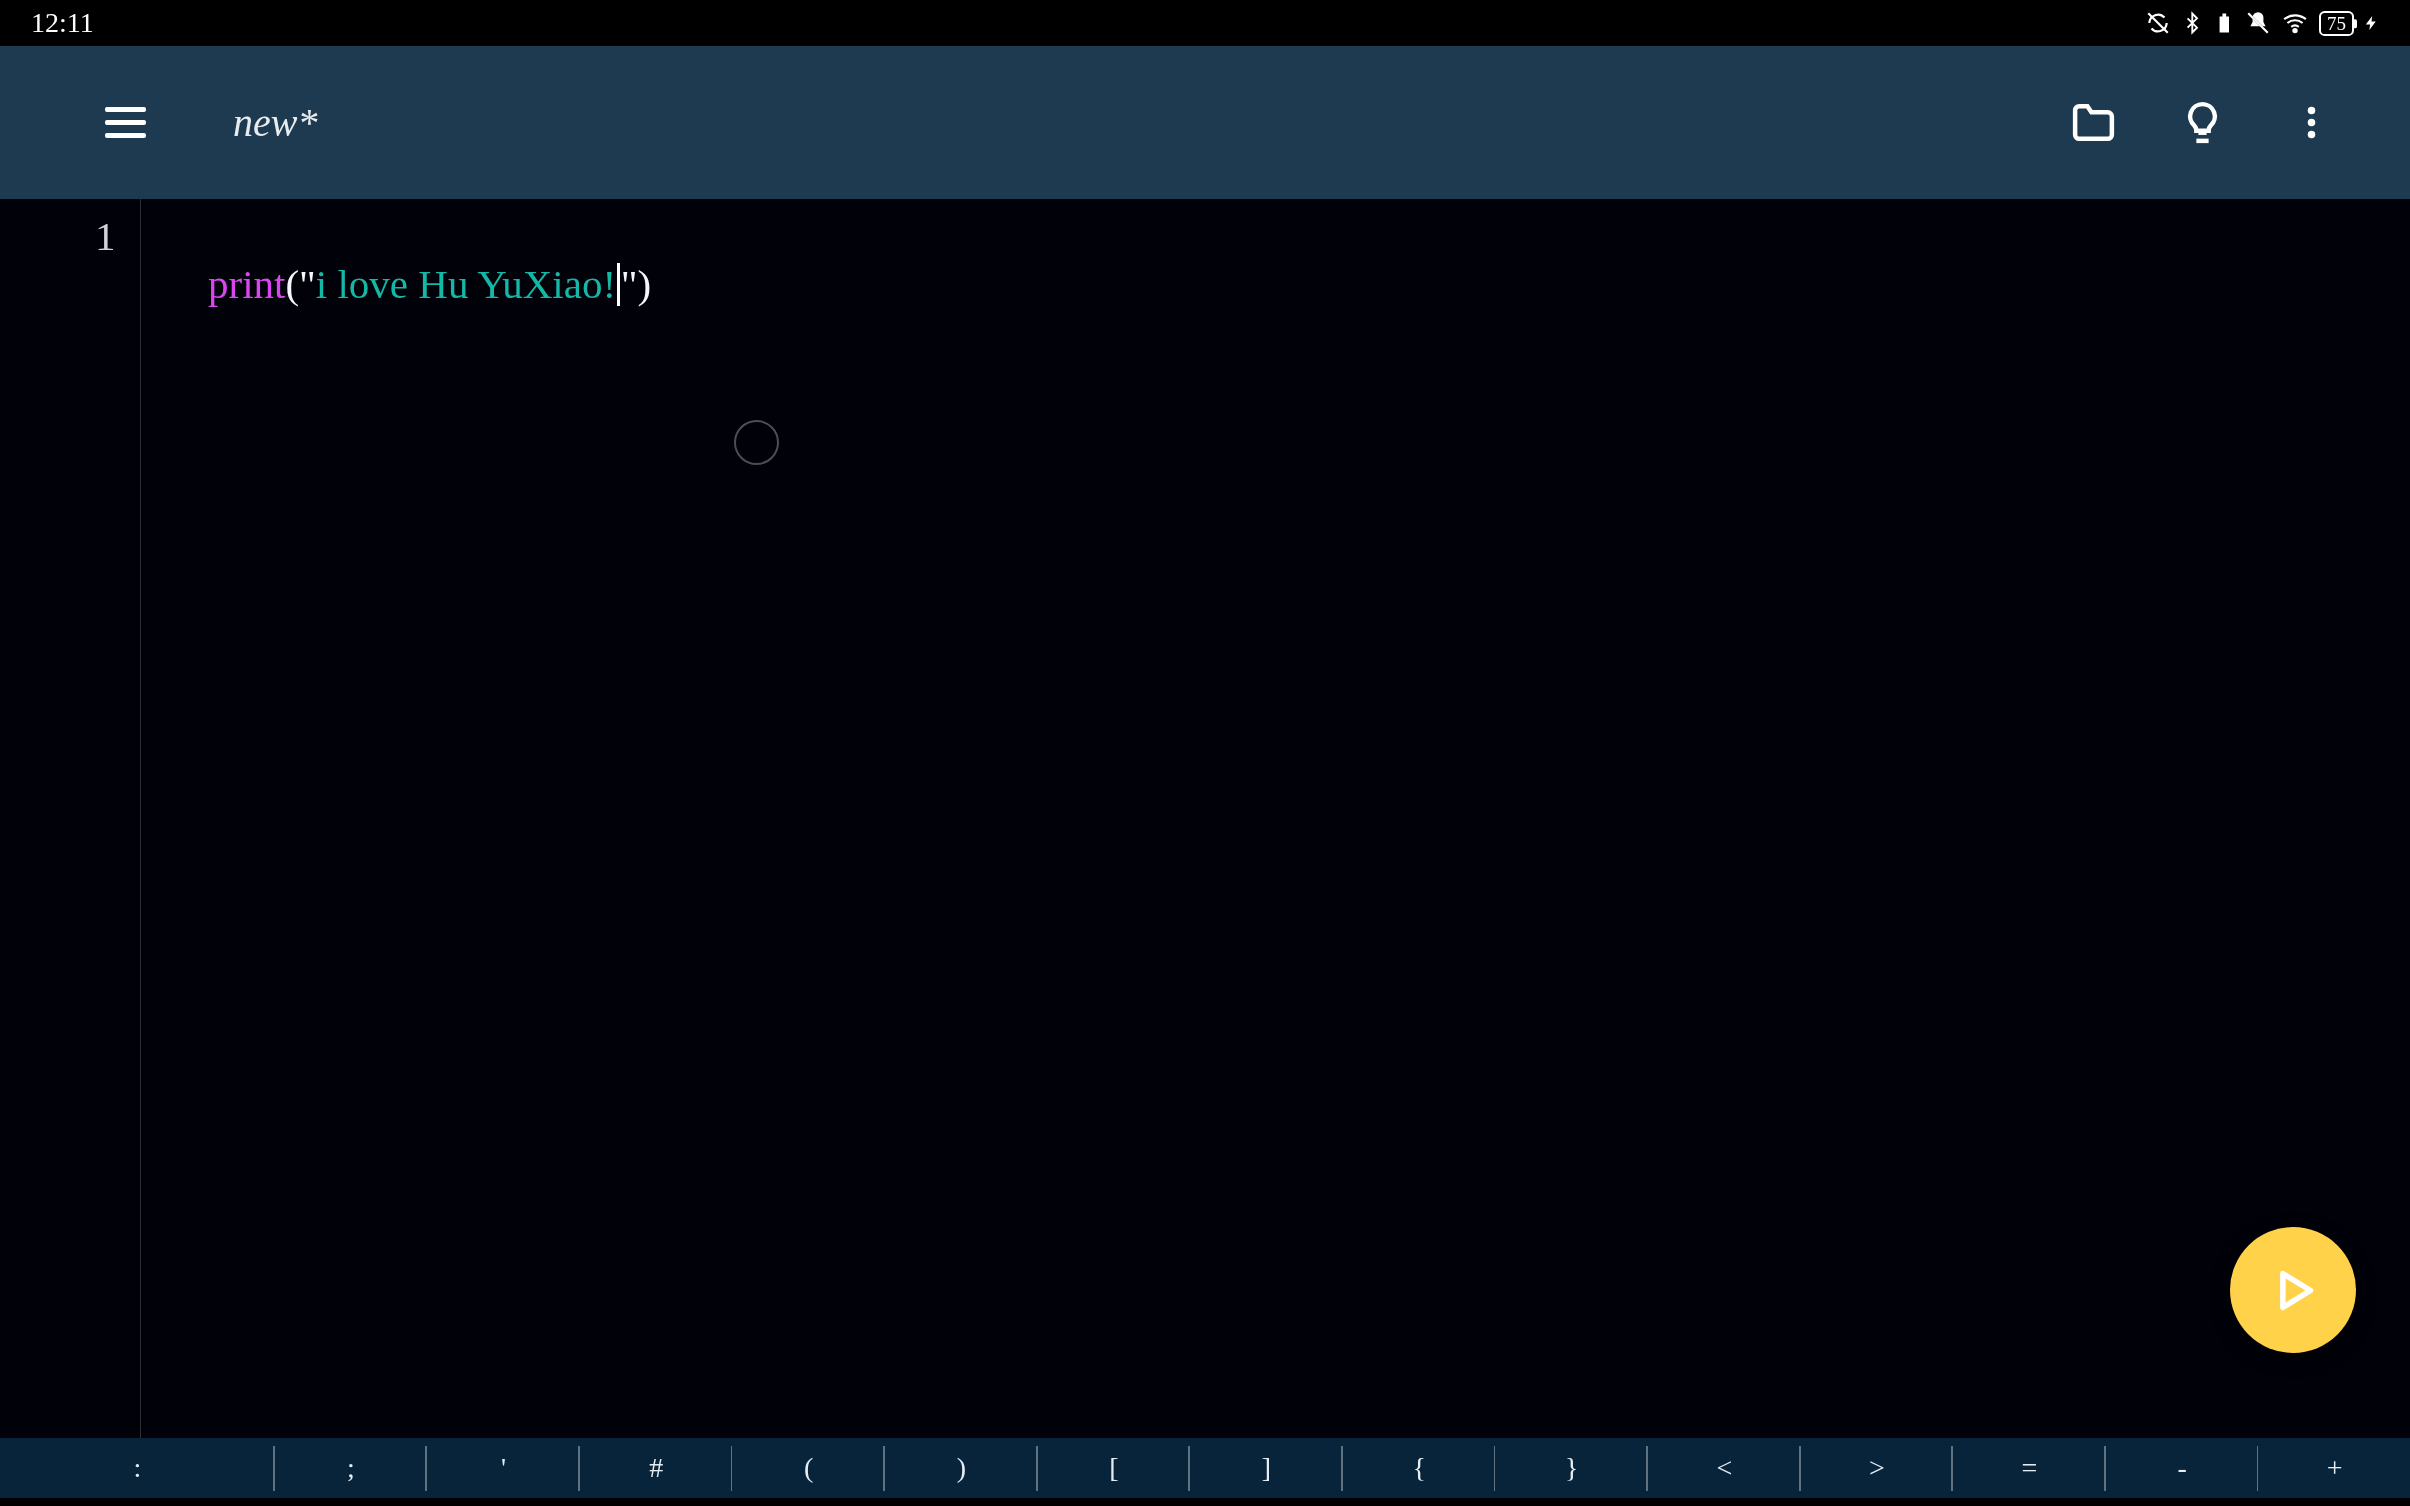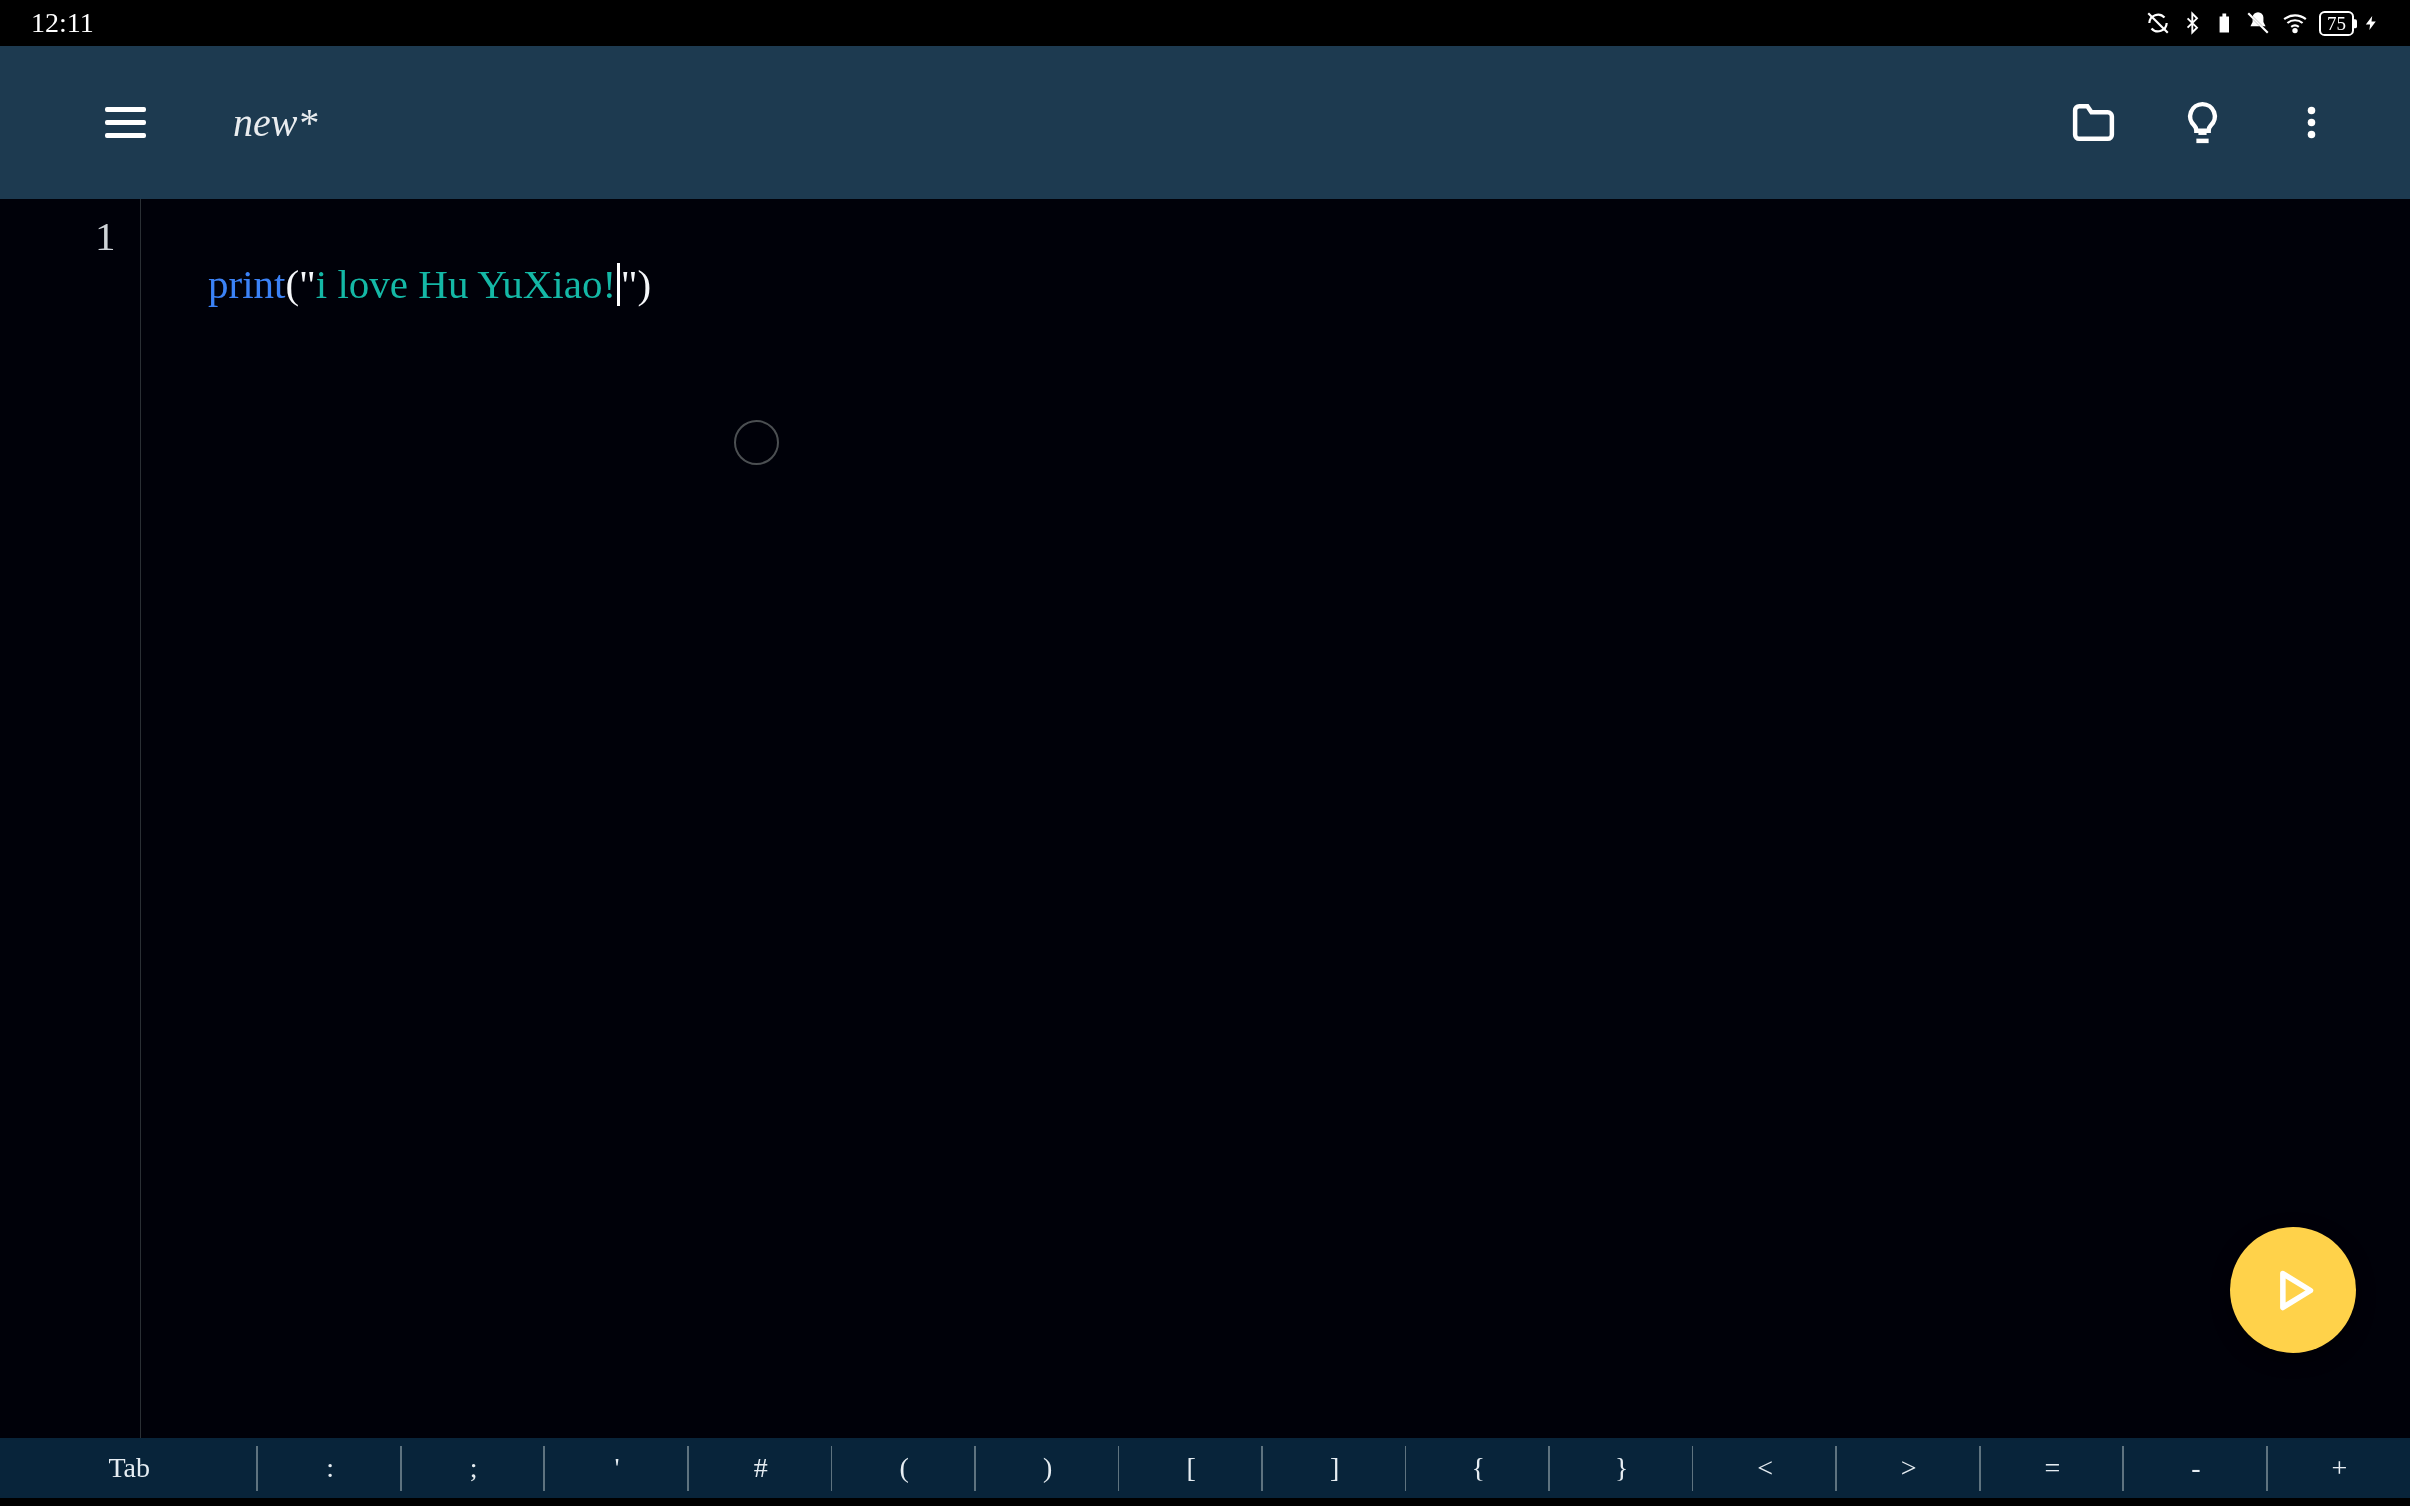--- a/index.html
+++ b/index.html
@@ -86,21 +86,21 @@
     color: #cfd4d8;
     border-right: 1.9px solid #2a2f34;
   }
   .code-area {
     flex: 1;
     padding-top: 13px;
     padding-left: 26px;
     font-size: 41px;
     white-space: pre;
   }
-  .tok-fn { color: #3b82f6; }
+  .tok-fn { color: #d946ef; }
   .tok-punc { color: #f5f7fa; }
   .tok-str { color: #14b8a6; }
   .cursor {
     display:inline-block;
     width:2.8px; height:43px;
     background:#fff;
     vertical-align: -7.5px;
     margin: 0 0.9px;
   }
   .touch-ring{
@@ -242,23 +242,20 @@
 
   <div class="fab">
     <svg width="51" height="51" viewBox="0 0 24 24" fill="none" stroke="#fff" stroke-width="2.6" stroke-linejoin="round" stroke-linecap="round">
       <path d="M7 4l13 8-13 8z"></path>
     </svg>
   </div>
 </div>
 
 <div class="keyrow">
   <div class="key">
-      <span>Tab</span>
-    </div>
-  <div class="key">
       <span>:</span>
     </div>
   <div class="key">
       <span>;</span>
     </div>
   <div class="key">
       <span>'</span>
     </div>
   <div class="key">
       <span>#</span>

